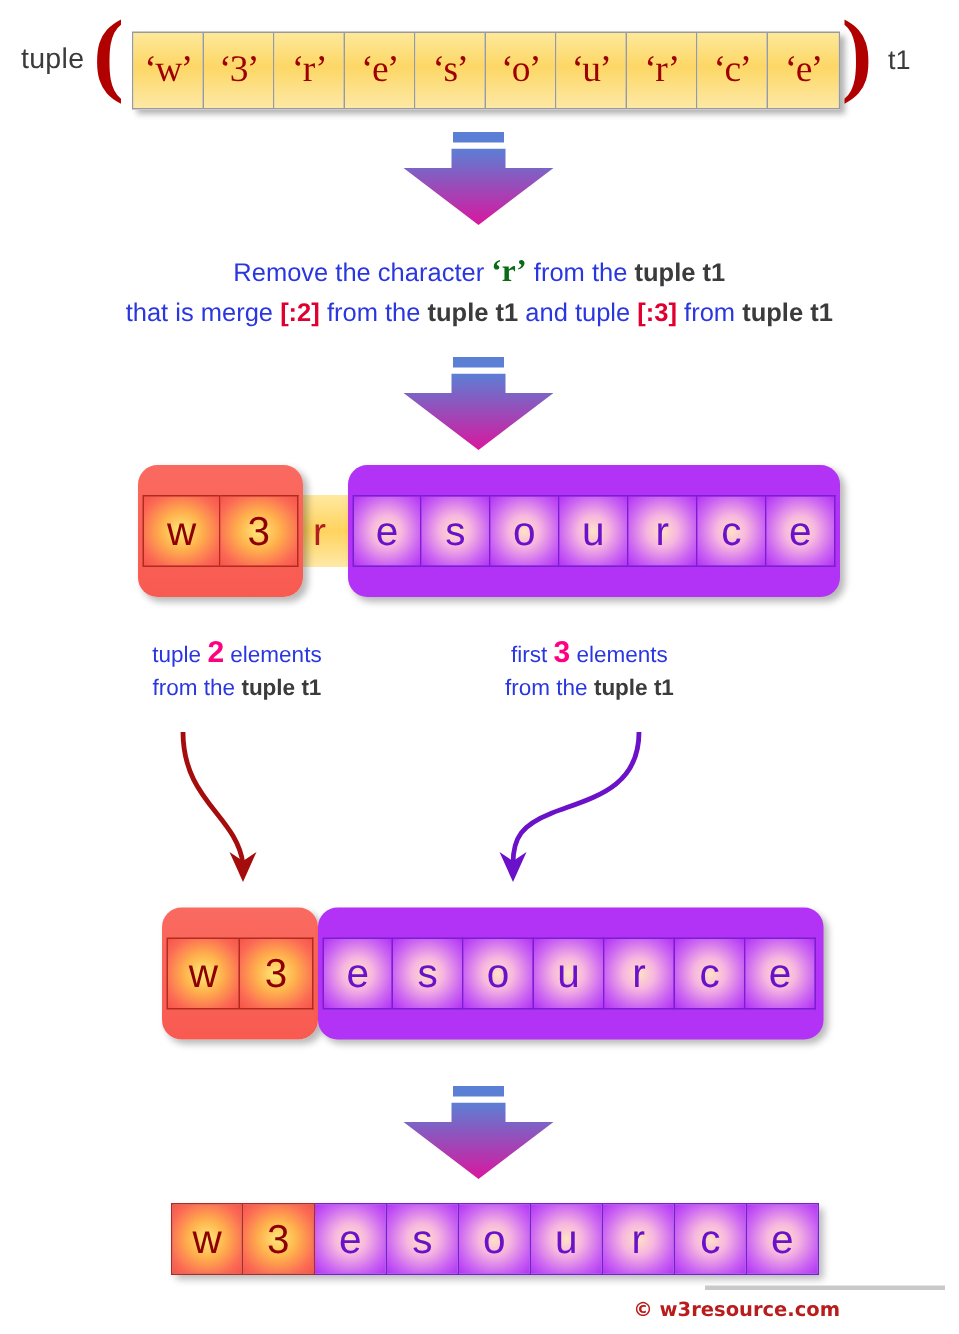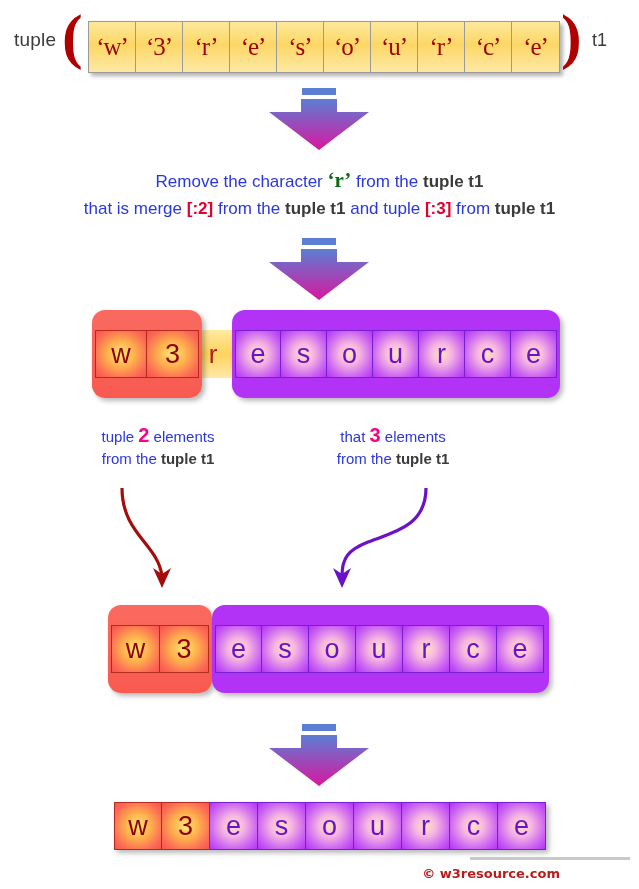--- a/index.html
+++ b/index.html
@@ -202,21 +202,21 @@
 
   <div class="lblbox" style="left:48px;top:416px;width:220px;">
     <div class="lbl-sub">
       <span>tuple </span><span class="num">2</span><span> elements</span><br>
       <span>from the </span><span class="dark">tuple t1</span>
     </div>
   </div>
 
   <div class="lblbox" style="left:283px;top:416px;width:220px;">
     <div class="lbl-sub">
-      <span>that </span><span class="num">3</span><span> elements</span><br>
+      <span>first </span><span class="num">3</span><span> elements</span><br>
       <span>from the </span><span class="dark">tuple t1</span>
     </div>
   </div>
 
   <div class="abs" style="left:118px;top:488px;">
     <svg width="130" height="110" viewBox="0 0 130 110">
       <path d="M4,0 C4,46 40,56 44,88" stroke="#a50d0d" stroke-width="3.2" fill="none" stroke-linecap="round"></path>
       <path d="M44,100 L35,80 L44,86 L53,80 Z" fill="#a50d0d"></path>
     </svg>
   </div>

